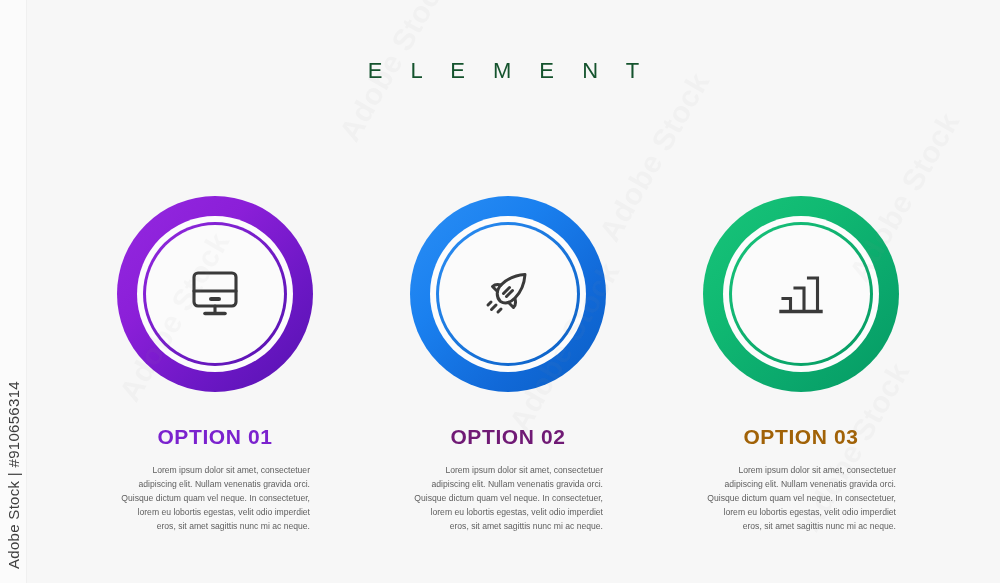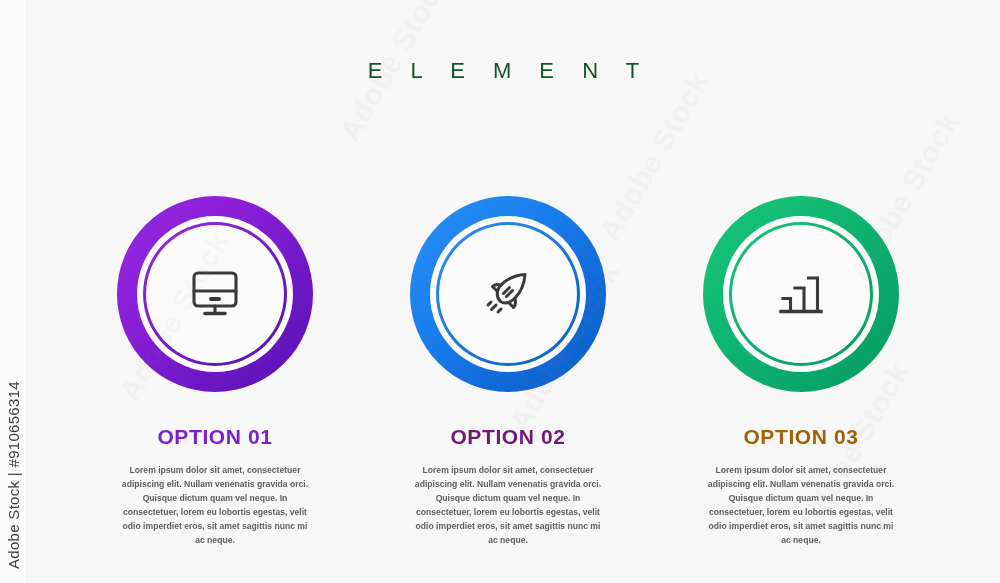--- a/index.html
+++ b/index.html
@@ -149,23 +149,23 @@
     font-size: 21px;
     font-weight: 800;
     letter-spacing: 0.6px;
     line-height: 1;
   }
   .option-desc {
     margin-top: 17px;
     width: 190px;
     font-size: 8.6px;
     line-height: 1.62;
-    text-align: center;
+    text-align: right;
     color: #5e5e5e;
-    font-weight: 700;
+    font-weight: 400;
   }
 </style>
 </head>
 <body>
 
 <div id="watermark-layer">
   <div class="wm-tile" style="left:300px; top:40px;">Adobe Stock</div>
   <div class="wm-tile" style="left:560px; top:140px;">Adobe Stock</div>
   <div class="wm-tile" style="left:80px;  top:300px;">Adobe Stock</div>
   <div class="wm-tile" style="left:470px; top:330px;">Adobe Stock</div>

